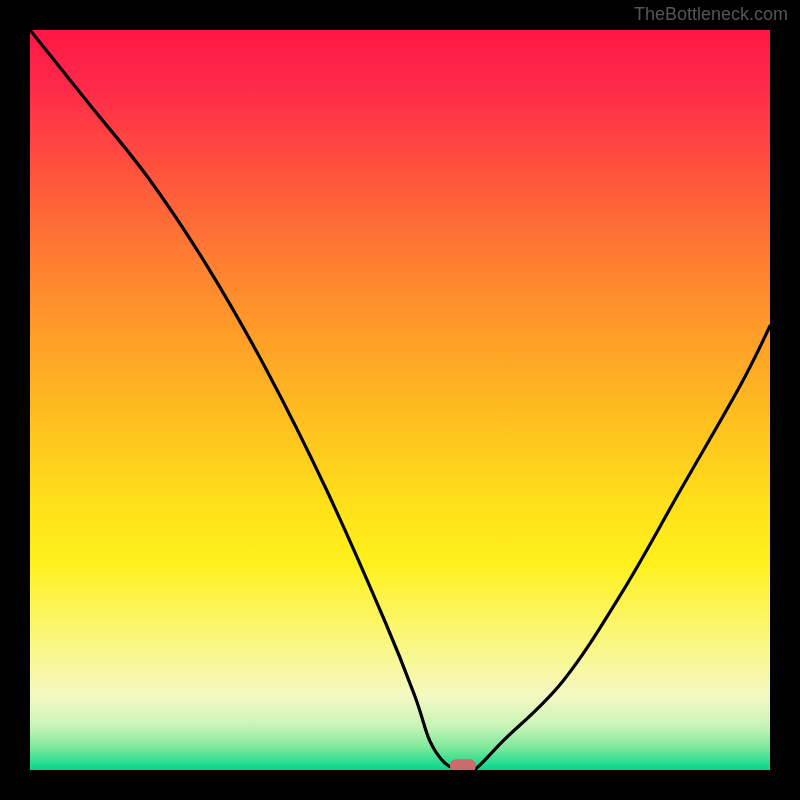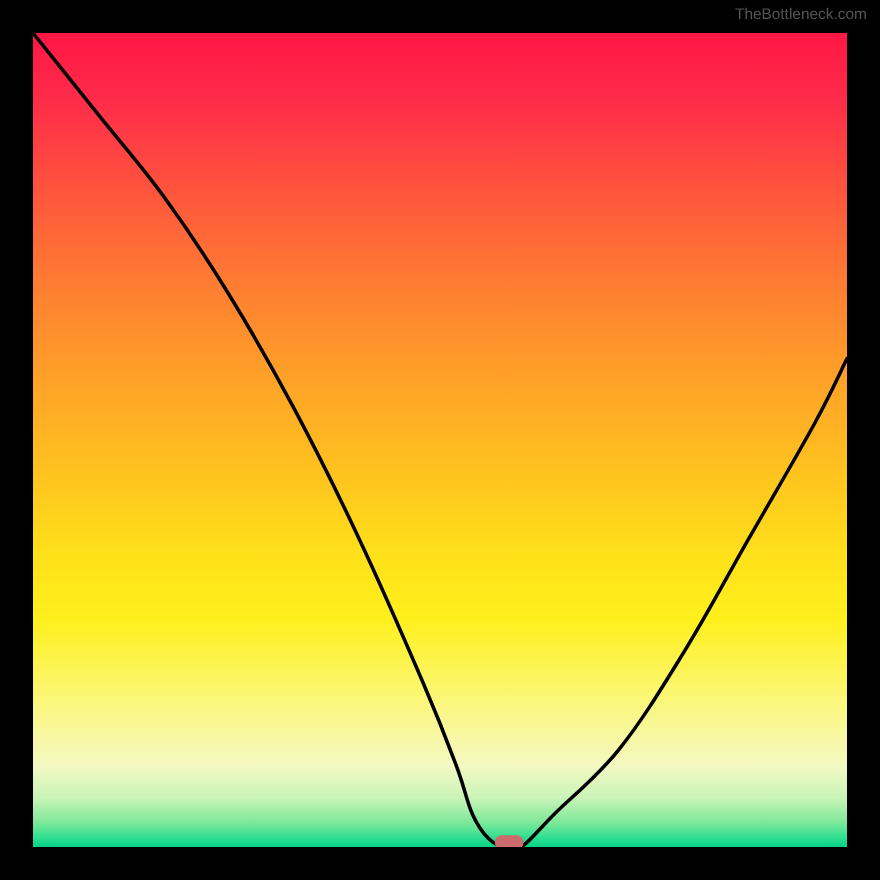--- a/index.html
+++ b/index.html
@@ -8,21 +8,21 @@
     height: 800px;
     background: #000;
     position: relative;
     font-family: Arial, sans-serif;
   }
   .watermark {
     position: absolute;
     top: 4px;
     right: 12px;
     color: #555;
-    font-size: 14px;
+    font-size: 18px;
     font-weight: 500;
     z-index: 10;
   }
   .plot-area {
     position: absolute;
     left: 30px;
     top: 30px;
     width: 740px;
     height: 740px;
     overflow: hidden;

